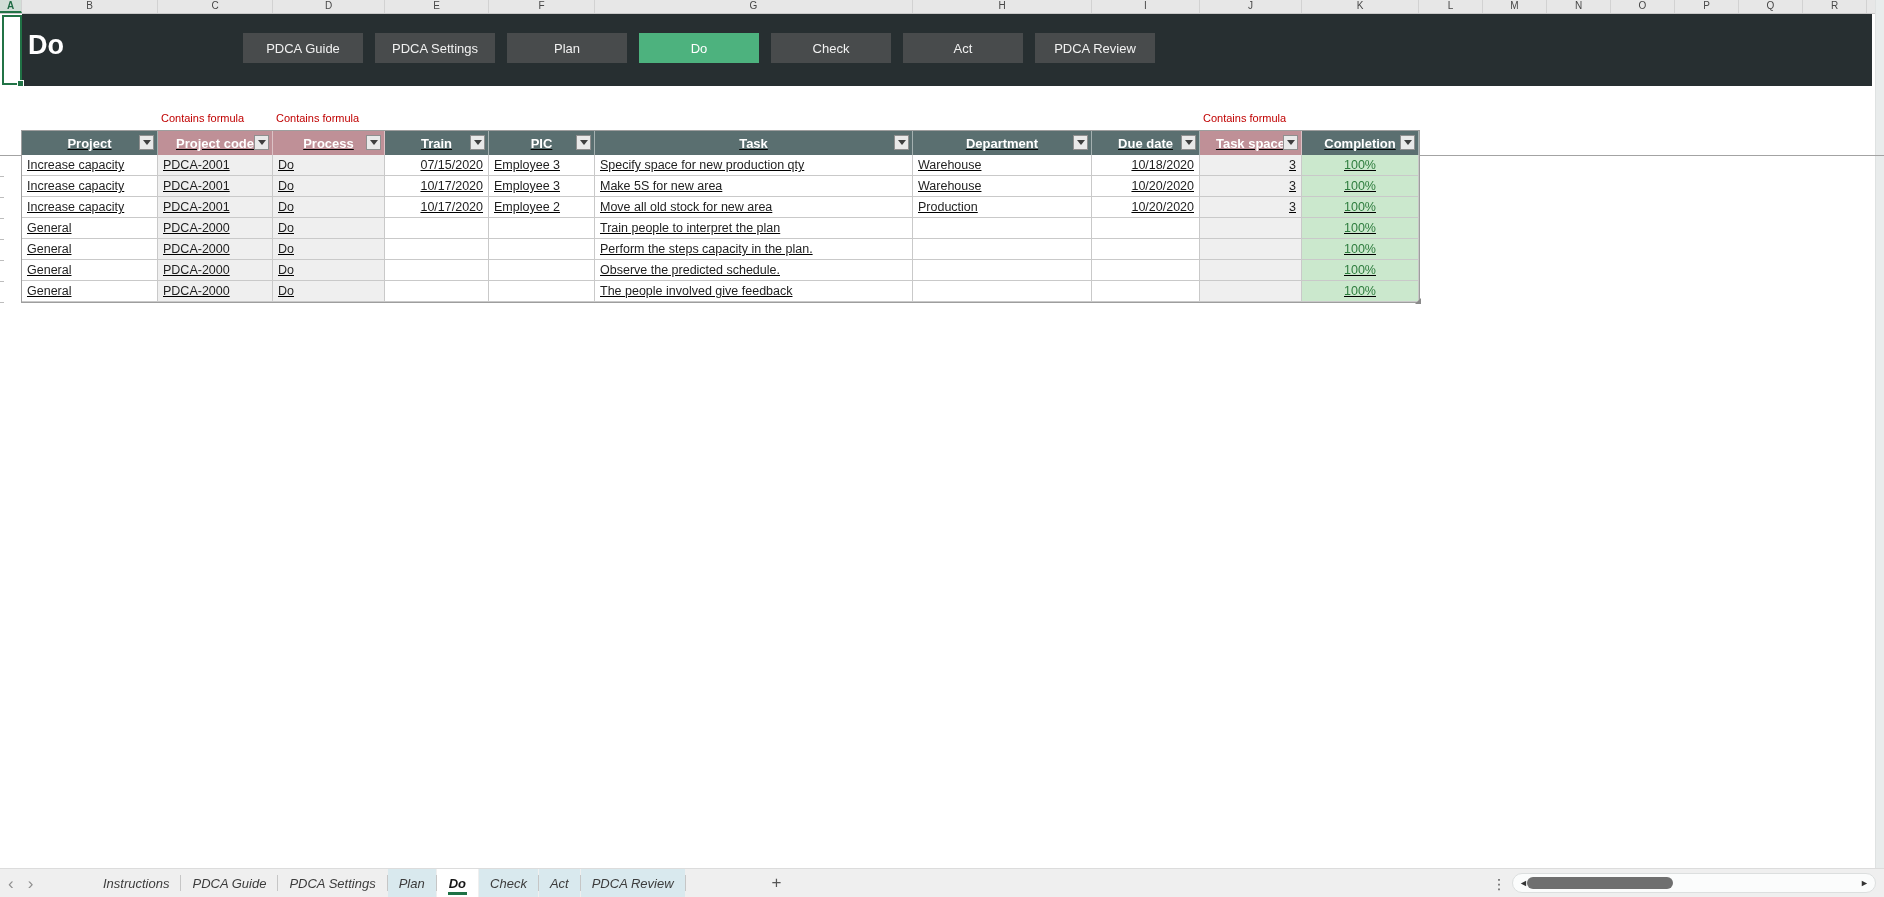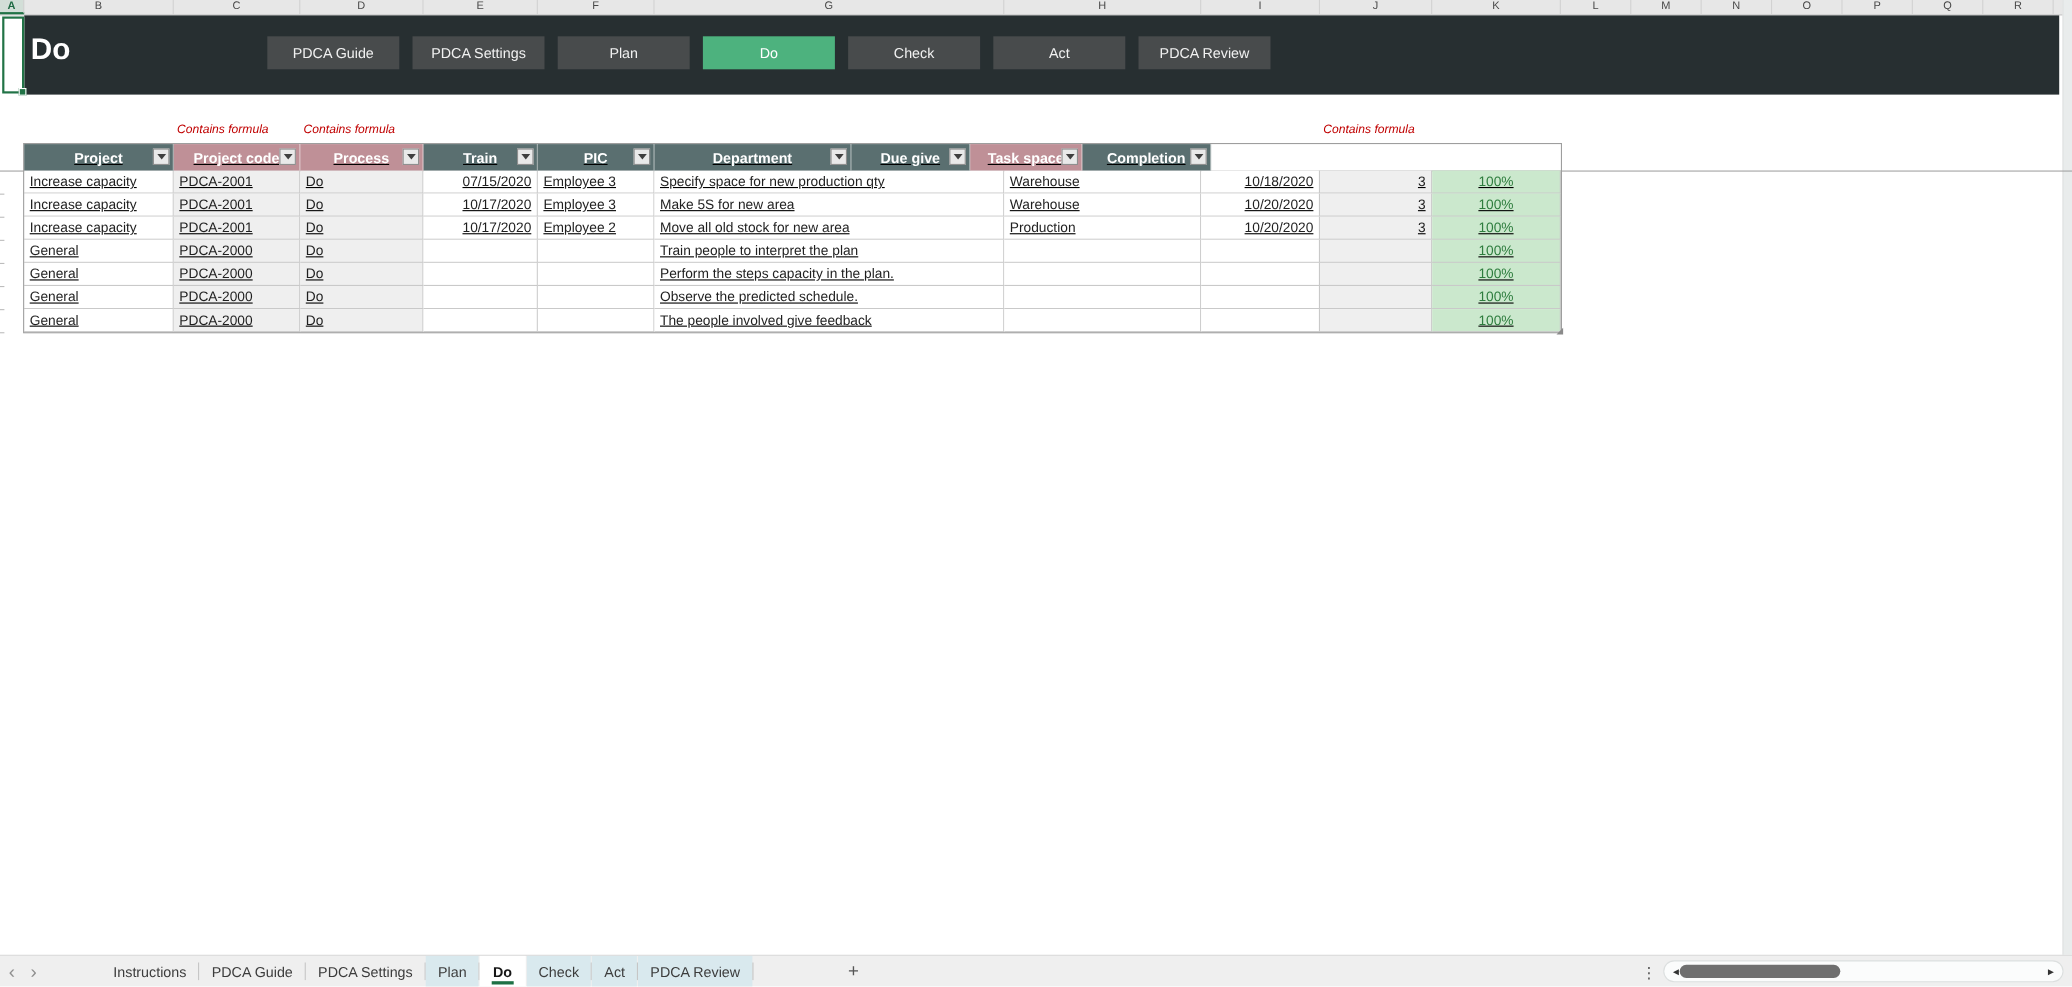--- a/index.html
+++ b/index.html
@@ -25,21 +25,21 @@
   .a1-cell{position:absolute;left:2px;top:15px;width:16px;height:66px;background:#ffffff;
            border:2px solid #217346;}
   .a1-handle{position:absolute;right:-4px;bottom:-4px;width:5px;height:5px;background:#217346;
              border:1px solid #ffffff;}
 
   
   .freeze-line{position:absolute;left:0;top:155px;width:1884px;height:1px;background:#a3a3a3;}
   .row-tick{position:absolute;left:0;width:4px;height:1px;background:#bdbdbd;}
 
   
-  .formula-note{position:absolute;top:112px;font-size:11px;font-style:italic;color:#c00000;white-space:nowrap;}
+  .formula-note{position:absolute;top:112px;font-size:11px;color:#c00000;white-space:nowrap;}
 
   
   .table{position:absolute;left:22px;top:131px;outline:1px solid #9e9e9e;z-index:2;text-decoration:underline;}
   .thead{display:flex;height:24px;}
   .th{box-sizing:border-box;position:relative;color:#fff;font-weight:bold;font-size:13px;
       display:flex;align-items:center;justify-content:center;border-right:1px solid rgba(255,255,255,.45);}
   .th.dark{background:#5a6f70;}
   .th.rose{background:#bf9097;}
   .filter-btn{position:absolute;right:3px;top:4px;width:15px;height:15px;background:#e9e9e9;
               border:1px solid #8f8f8f;box-sizing:border-box;display:flex;align-items:center;
@@ -55,21 +55,21 @@
   .td.right{justify-content:flex-end;}
   .td.center{justify-content:center;}
   .resize-handle{position:absolute;right:-2px;bottom:-2px;width:0;height:0;
                  border-left:6px solid transparent;border-bottom:6px solid #8a8a8a;}
 
   
   .tabbar{position:absolute;left:0;top:868px;width:1884px;height:29px;background:#efefef;
           border-top:1px solid #dcdcdc;box-sizing:border-box;display:flex;align-items:stretch;}
   .tab-nav{width:92px;display:flex;align-items:center;gap:14px;padding-left:8px;box-sizing:border-box;}
   .tab-nav .arrow{color:#8f8f8f;font-size:17px;line-height:1;cursor:pointer;}
-  .tabs{display:flex;align-items:stretch;}
+  .tabs{display:flex;align-items:stretch;font-style:italic;}
   .tab{display:flex;align-items:center;padding:0 11px;font-size:13px;color:#3c3c3c;cursor:pointer;
        position:relative;margin-right:1px;}
   .tab::after{content:"";position:absolute;right:-1px;top:20%;height:60%;width:1px;background:#c6c6c6;}
   .tab.blue{background:#d9e9ee;}
   .tab.active{background:#ffffff;font-weight:bold;color:#161616;}
   .tab.active::after{display:none;}
   .tab.active .tab-label{border-bottom:3px solid #1e7145;padding:2px 1px 1px 1px;margin-top:3px;}
   .add-btn{margin-left:78px;display:flex;align-items:center;font-size:17px;color:#555;
            padding:0 8px;cursor:pointer;}
 
@@ -155,26 +155,30 @@
           <div class="filter-btn"></div>
         </div>
         <div class="th dark" style="width: 104px;">
           <span>Train</span>
           <div class="filter-btn"></div>
         </div>
         <div class="th dark" style="width: 106px;">
           <span>PIC</span>
           <div class="filter-btn"></div>
         </div>
+        <div class="th dark" style="width: 318px;">
+          <span>Task</span>
+          <div class="filter-btn"></div>
+        </div>
         <div class="th dark" style="width: 179px;">
           <span>Department</span>
           <div class="filter-btn"></div>
         </div>
         <div class="th dark" style="width: 108px;">
-          <span>Due give</span>
+          <span>Due date</span>
           <div class="filter-btn"></div>
         </div>
         <div class="th rose" style="width: 102px;">
           <span>Task space</span>
           <div class="filter-btn"></div>
         </div>
         <div class="th dark" style="width: 117px;">
           <span>Completion</span>
           <div class="filter-btn"></div>
         </div>

